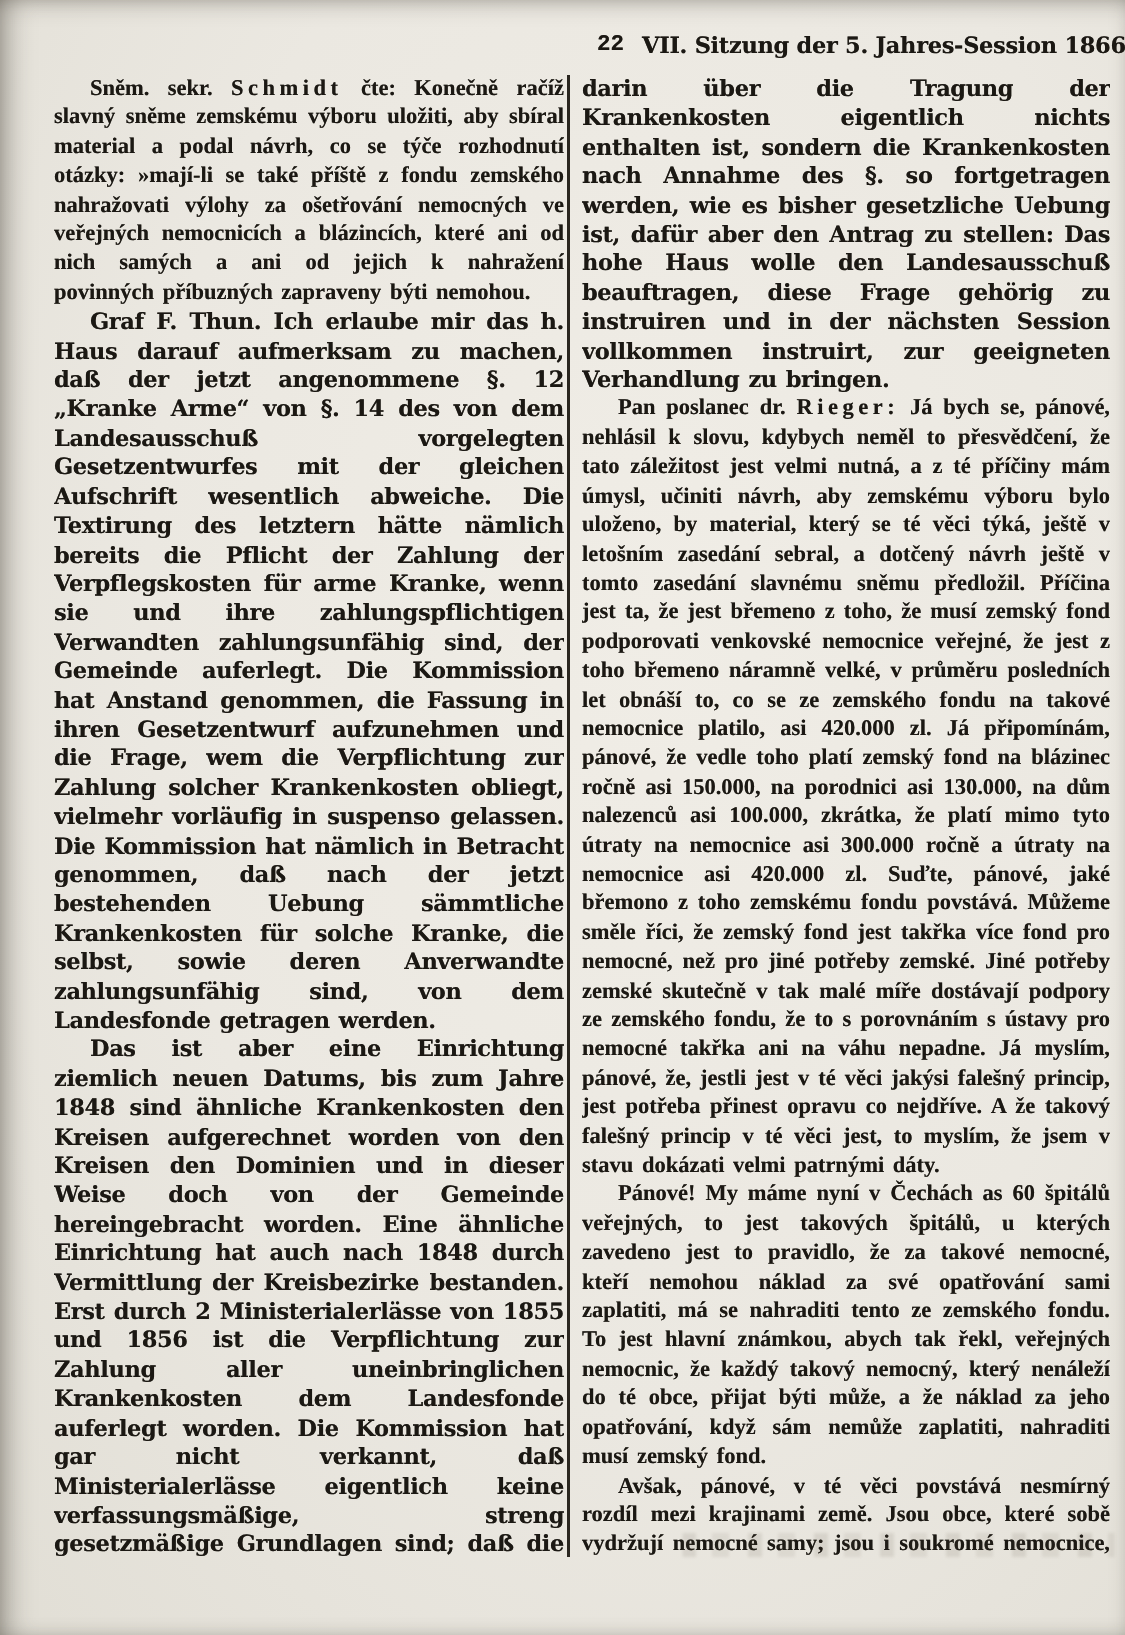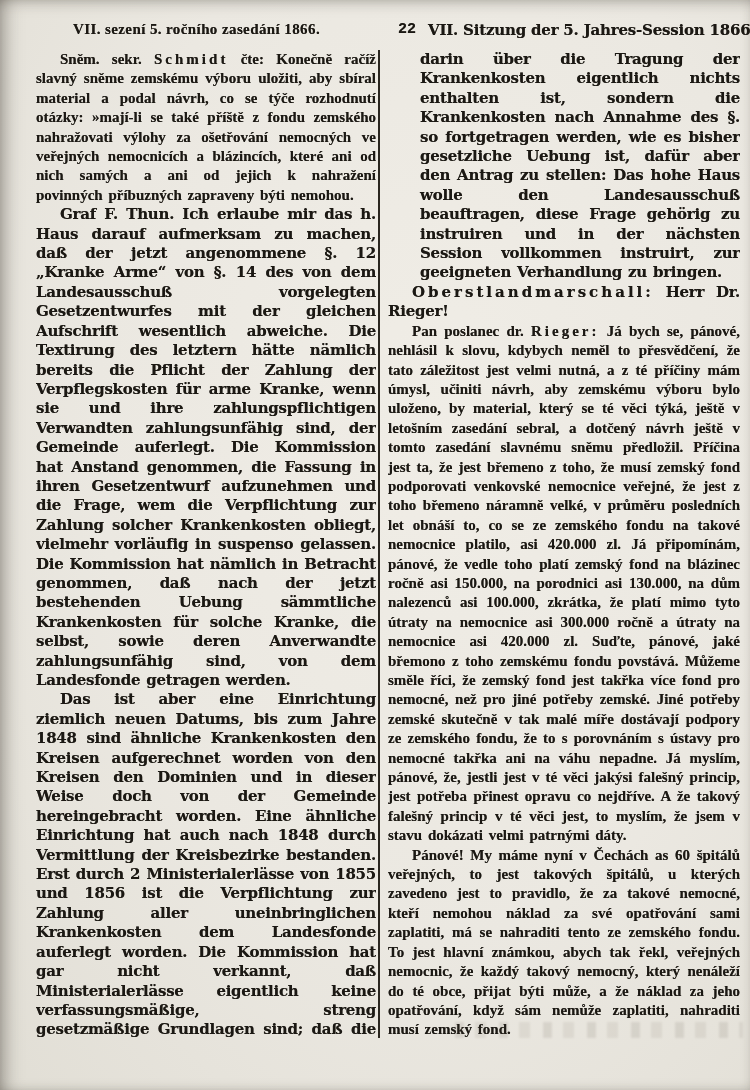--- a/index.html
+++ b/index.html
@@ -36,21 +36,21 @@
   .col{
     position:absolute;top:50px;height:992px;overflow:hidden;
     text-align:justify;
   }
   .col-left{left:36px;width:340px;}
   .col-right{left:388px;width:352px;}
   p.para{
     margin:0;text-indent:24px;
     text-shadow:0 0 .4px rgba(20,16,10,.6);
   }
-  p.cont{text-indent:0;margin-left:32px;}
+  p.cont{text-indent:0;}
   .de{
     font-family:"DejaVu Serif",serif;font-weight:700;
     font-size:15px;line-height:19.4px;letter-spacing:-0.25px;
     word-spacing:1px;
   }
   .cz{
     font-family:"Liberation Serif",serif;font-weight:700;
     font-size:15px;line-height:19.4px;
     word-spacing:2px;
   }
@@ -60,33 +60,31 @@
     opacity:.22;filter:blur(1.2px);
     background:repeating-linear-gradient(90deg,
       rgba(90,80,65,.55) 0 9px, transparent 9px 20px,
       rgba(90,80,65,.4) 20px 31px, transparent 31px 44px);
   }
 </style>
 </head>
 <body>
 
 <div class="page">
-  <div class="hdr h-left">VII. sezení 5. ročního zasedání 1866.</div>
   <div class="hdr h-num">22</div>
   <div class="hdr h-right">VII. Sitzung der 5. Jahres-Session 1866.</div>
 
   <div class="divider"></div>
 
   <div class="col col-left" id="col-left">
       <p class="para cz"><span>Sněm. sekr. </span><span class="sp">Schmidt</span><span> čte: Konečně račíž slavný sněme zemskému výboru uložiti, aby sbíral material a podal návrh, co se týče rozhodnutí otázky: »mají-li se také příště z fondu zemského nahražovati výlohy za ošetřování nemocných ve veřejných nemocnicích a blázincích, které ani od nich samých a ani od jejich k nahražení povinných příbuzných zapraveny býti nemohou.</span></p>
       <p class="para de"><span>Graf F. Thun. Ich erlaube mir das h. Haus darauf aufmerksam zu machen, daß der jetzt angenommene §. 12 „Kranke Arme“ von §. 14 des von dem Landesausschuß vorgelegten Gesetzentwurfes mit der gleichen Aufschrift wesentlich abweiche. Die Textirung des letztern hätte nämlich bereits die Pflicht der Zahlung der Verpflegskosten für arme Kranke, wenn sie und ihre zahlungspflichtigen Verwandten zahlungsunfähig sind, der Gemeinde auferlegt. Die Kommission hat Anstand genommen, die Fassung in ihren Gesetzentwurf aufzunehmen und die Frage, wem die Verpflichtung zur Zahlung solcher Krankenkosten obliegt, vielmehr vorläufig in suspenso gelassen. Die Kommission hat nämlich in Betracht genommen, daß nach der jetzt bestehenden Uebung sämmtliche Krankenkosten für solche Kranke, die selbst, sowie deren Anverwandte zahlungsunfähig sind, von dem Landesfonde getragen werden.</span></p>
       <p class="para de"><span>Das ist aber eine Einrichtung ziemlich neuen Datums, bis zum Jahre 1848 sind ähnliche Krankenkosten den Kreisen aufgerechnet worden von den Kreisen den Dominien und in dieser Weise doch von der Gemeinde hereingebracht worden. Eine ähnliche Einrichtung hat auch nach 1848 durch Vermittlung der Kreisbezirke bestanden. Erst durch 2 Ministerialerlässe von 1855 und 1856 ist die Verpflichtung zur Zahlung aller uneinbringlichen Krankenkosten dem Landesfonde auferlegt worden. Die Kommission hat gar nicht verkannt, daß Ministerialerlässe eigentlich keine verfassungsmäßige, streng gesetzmäßige Grundlagen sind; daß die Kosten, die dem Landesfond durch diese Verpflichtung aufgewälzt worden, ganz enorm sind, und überdieß den Keim des immer größern Wachsthums in sich tragen; denn es ist sehr begreiflich, daß, wenn bekannt ist, daß der Landesfond solche Kosten zahlen muß, die Gemeinden bei der Ausstellung von Armutszeugnissen mit keiner übertriebenen großen Gewissenhaftigkeit vorgehen werden. Es walten auch Gerechtigkeitsgründe gegen diese Zahlung durch den Landesfond ob. Denn, da der Landesfond doch nur durch die Steuerzuschläge besteht, müssen jetzt auch solche Gemeinden zur Zahlung der Krankenkosten im ganzen Lande beitragen, die in öffentlichen Krankenanstalten nie einen Kranken haben, und für ihre Kranken vielleicht in einer eigenen heimischen Krankenanstalt sorgen.</span></p>
     </div>
   <div class="col col-right" id="col-right">
       <p class="para de cont"><span>darin über die Tragung der Krankenkosten eigentlich nichts enthalten ist, sondern die Krankenkosten nach Annahme des §. so fortgetragen werden, wie es bisher gesetzliche Uebung ist, dafür aber den Antrag zu stellen: Das hohe Haus wolle den Landesausschuß beauftragen, diese Frage gehörig zu instruiren und in der nächsten Session vollkommen instruirt, zur geeigneten Verhandlung zu bringen.</span></p>
-      <p class="para de"><span class="sp">Oberstlandmarschall:</span><span> Herr Dr. Rieger!</span></p>
       <p class="para cz"><span>Pan poslanec dr. </span><span class="sp">Rieger:</span><span> Já bych se, pánové, nehlásil k slovu, kdybych neměl to přesvědčení, že tato záležitost jest velmi nutná, a z té příčiny mám úmysl, učiniti návrh, aby zemskému výboru bylo uloženo, by material, který se té věci týká, ještě v letošním zasedání sebral, a dotčený návrh ještě v tomto zasedání slavnému sněmu předložil. Příčina jest ta, že jest břemeno z toho, že musí zemský fond podporovati venkovské nemocnice veřejné, že jest z toho břemeno náramně velké, v průměru posledních let obnáší to, co se ze zemského fondu na takové nemocnice platilo, asi 420.000 zl. Já připomínám, pánové, že vedle toho platí zemský fond na blázinec ročně asi 150.000, na porodnici asi 130.000, na dům nalezenců asi 100.000, zkrátka, že platí mimo tyto útraty na nemocnice asi 300.000 ročně a útraty na nemocnice asi 420.000 zl. Suďte, pánové, jaké břemono z toho zemskému fondu povstává. Můžeme směle říci, že zemský fond jest takřka více fond pro nemocné, než pro jiné potřeby zemské. Jiné potřeby zemské skutečně v tak malé míře dostávají podpory ze zemského fondu, že to s porovnáním s ústavy pro nemocné takřka ani na váhu nepadne. Já myslím, pánové, že, jestli jest v té věci jakýsi falešný princip, jest potřeba přinest opravu co nejdříve. A že takový falešný princip v té věci jest, to myslím, že jsem v stavu dokázati velmi patrnými dáty.</span></p>
       <p class="para cz"><span>Pánové! My máme nyní v Čechách as 60 špitálů veřejných, to jest takových špitálů, u kterých zavedeno jest to pravidlo, že za takové nemocné, kteří nemohou náklad za své opatřování sami zaplatiti, má se nahraditi tento ze zemského fondu. To jest hlavní známkou, abych tak řekl, veřejných nemocnic, že každý takový nemocný, který nenáleží do té obce, přijat býti může, a že náklad za jeho opatřování, když sám nemůže zaplatiti, nahraditi musí zemský fond.</span></p>
       <p class="para cz"><span>Avšak, pánové, v té věci povstává nesmírný rozdíl mezi krajinami země. Jsou obce, které sobě vydržují nemocné samy; jsou i soukromé nemocnice, jsou i jiné vydržované fundacemi rozličnými, jsou i nemocnice, které se udržují přičiněním občanů některé obce, sbírkami a rozličnými podporami. Jestliže taková nemocnice, která jest přísně obecní neb která jest fundační, jestliže ta opatruje některého cizého nemocného, nemá práva na náhradu ze zemského fondu; ale taková, která již byla prohlášena za veřejnou, má takové právo.</span></p>
     </div>
 
   <div class="bleed"></div>
 </div>
 
 </body></html>

